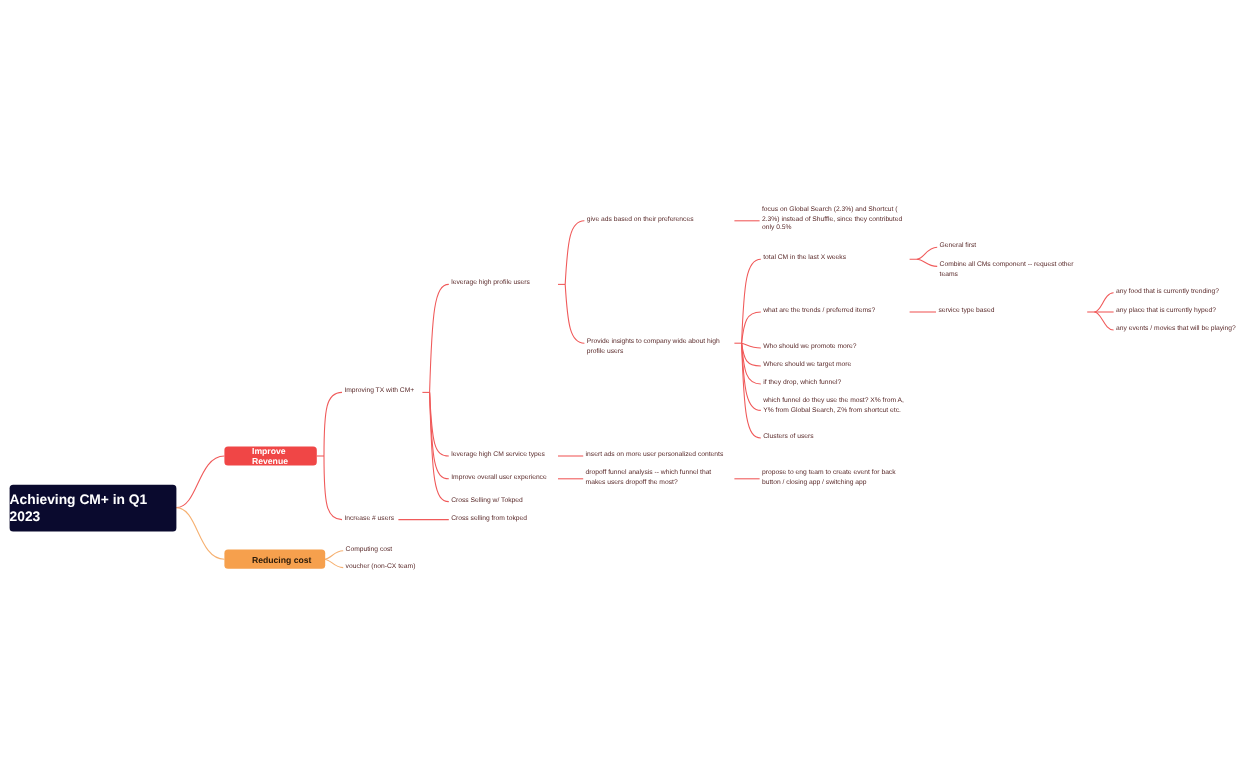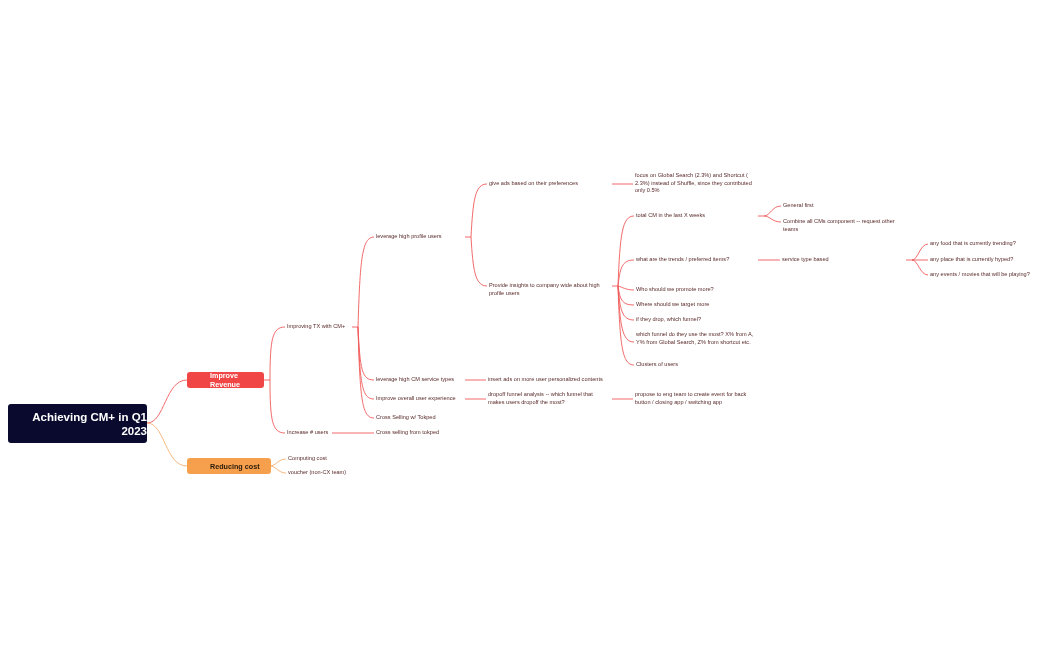--- a/index.html
+++ b/index.html
@@ -1,21 +1,21 @@
 <!DOCTYPE html>
 <html><head>
 <meta charset="utf-8">
 <style>
   html, body { margin:0; padding:0; background:#ffffff; }
   body { width:1050px; height:650px; position:relative; overflow:hidden; font-family:"Liberation Sans", sans-serif; }
   #canvas { position:absolute; left:0; top:0; width:1050px; height:650px; }
   svg.links { position:absolute; left:0; top:0; width:1050px; height:650px; }
   .node { position:absolute; color:#5a2a2a; font-size:5.6px; line-height:7.6px; white-space:normal; }
   .root { position:absolute; left:8px; top:404px; width:139px; height:39px; background:#0a0a2e; border-radius:3px;
-          color:#fff; font-weight:bold; font-size:11.5px; line-height:14px; display:flex; align-items:center; justify-content:center; text-align:right; }
+          color:#fff; font-weight:bold; font-size:11.5px; line-height:14px; display:flex; align-items:center; justify-content:center; text-align:left; }
   .main { position:absolute; height:16px; border-radius:3px; font-weight:bold; font-size:7.2px; display:flex; align-items:center; padding-left:23px; box-sizing:border-box; }
   .main.rev { left:187px; top:372px; width:77px; background:#f04646; color:#fff; }
   .main.cost { left:187px; top:458px; width:84px; background:#f6a04d; color:#2a1a0a; }
 </style>
 </head>
 <body>
 
 <div id="canvas">
 <svg class="links" viewBox="0 0 1050 650">
   <g fill="none" stroke-width="0.9">

